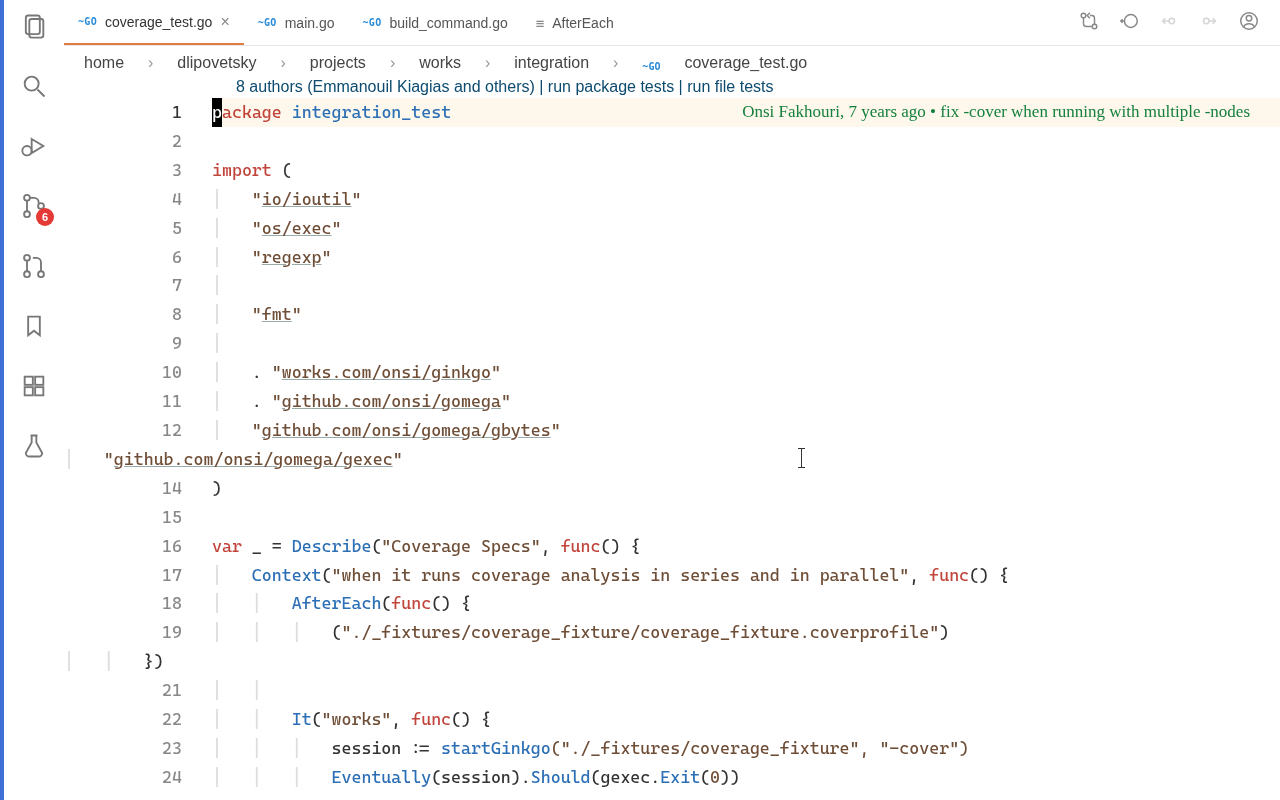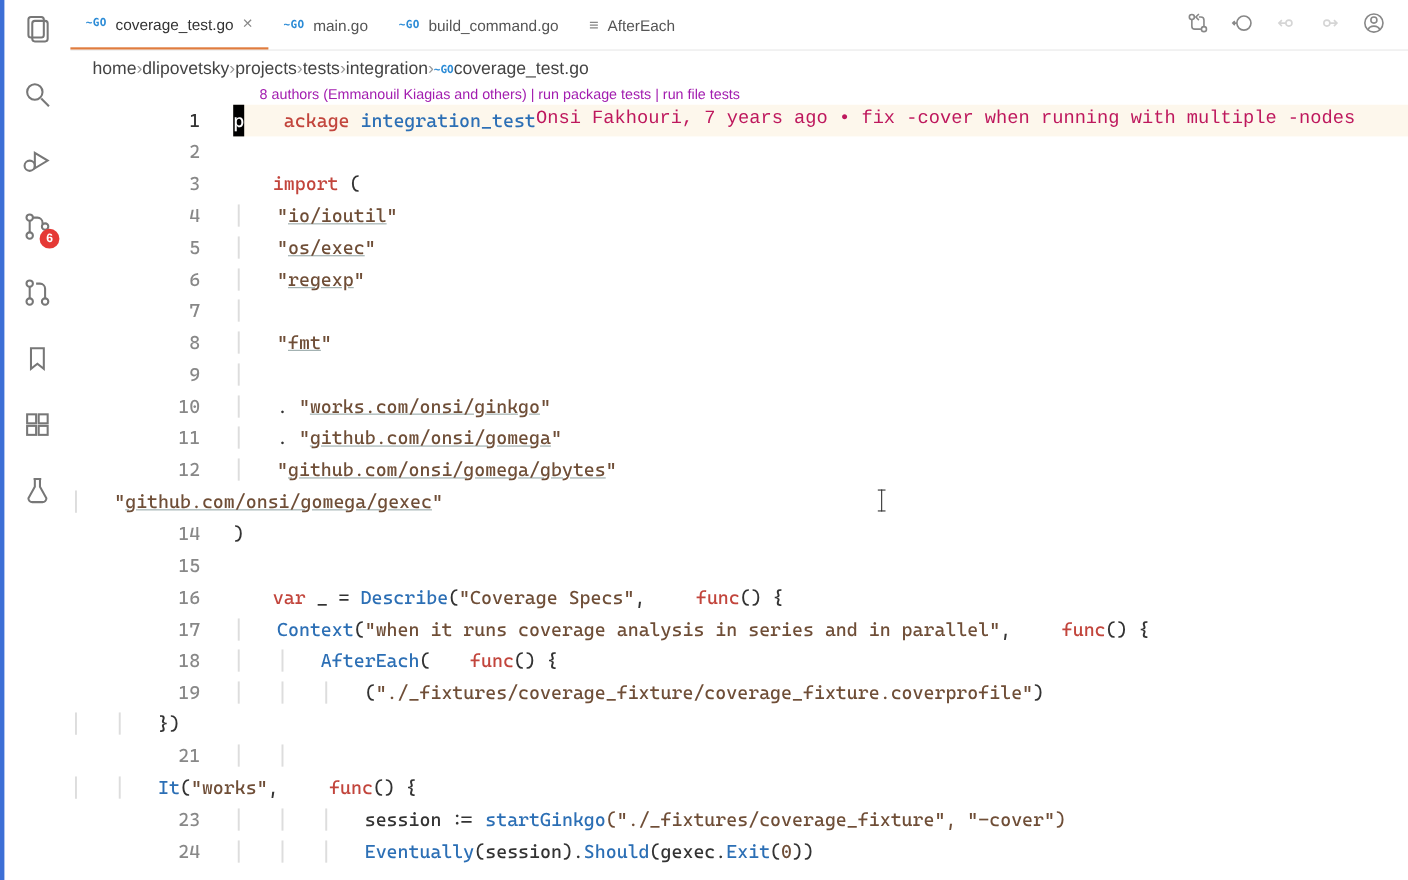--- a/index.html
+++ b/index.html
@@ -50,62 +50,62 @@
   }
   .tab .close { color: #888; font-size: 16px; }
   .tab .settings-icon { color: #888; font-family: monospace; }
   .tab-right {
     margin-left: auto; display: flex; gap: 18px; padding-right: 20px;
     color: #888;
   }
   .tab-right svg { width: 22px; height: 22px; stroke: currentColor; fill: none; stroke-width: 1.6; }
   .tab-right .faded { opacity: 0.35; }
   .breadcrumbs {
-    display: flex; align-items: center; gap: 0;
+    display: flex; align-items: flex-end; gap: 24px;
     padding: 8px 20px 4px 20px;
     color: #444;
     font-size: 16px;
   }
   .breadcrumbs .chev { color: #999; }
   .breadcrumbs .go-badge {
     font-family: "Consolas", monospace;
     font-size: 10px; font-weight: 800; color: #2b8bd6;
   }
   .codelens {
     padding: 2px 0 2px 172px;
-    font-size: 13px; color: #a21caf;
+    font-size: 16px; color: #0c4a6e;
   }
   .editor {
     flex: 1; overflow: hidden; position: relative;
     font-family: "Cascadia Code", "Fira Code", Consolas, monospace;
     font-size: 17px;
     line-height: 28.9px;
   }
   .line { display: flex; align-items: baseline; white-space: pre; }
   .gutter {
     width: 148px; text-align: right; padding-right: 30px;
     color: #888;
   }
   .line.current .gutter { color: #333; font-weight: 500; }
   .line.current .content-bg {
     background: #fdf7ec;
   }
   .content-bg { flex: 1; display: flex; position: relative; }
   .code-content { position: relative; z-index: 1; }
-  .kw-red { color: #c2453c; margin-left: 36px; }
+  .kw-red { color: #c2453c; }
   .ident-blue { color: #2c6fb5; text-align: center; }
   .str-brown { color: #6f4e37; }
   .str-link { text-decoration: underline; text-decoration-color: #9aa; text-align: center; }
   .cursor-block {
     display: inline-block; width: 10px; background: #000; color: #fff;
   }
   .guide { color: #ddd; }
   .blame {
-    position: absolute; right: 48px; top: 0; color: #be185d;
-    font-family: Liberation Mono, monospace;
+    position: absolute; right: 30px; top: 0; color: #15803d;
+    font-family: Liberation Serif, serif;
   }
   .caret-beam {
     position: absolute; width: 1.4px; height: 20px; background: #333;
     left: 737px; top: 350px;
   }
   .caret-beam::before, .caret-beam::after {
     content: ""; position: absolute; width: 7px; height: 1.4px; background: #333; left: -2.8px;
   }
   .caret-beam::before { top: 0; }
   .caret-beam::after { bottom: 0; }
@@ -220,21 +220,21 @@
       </div>
     </div>
 
     <div class="breadcrumbs">
       <span>home</span>
         <span class="chev">›</span>
       <span>dlipovetsky</span>
         <span class="chev">›</span>
       <span>projects</span>
         <span class="chev">›</span>
-      <span>tests</span>
+      <span>works</span>
         <span class="chev">›</span>
       <span>integration</span>
         <span class="chev">›</span>
       <span class="go-badge">~GO</span>
       <span>coverage_test.go</span>
     </div>
 
     <div class="codelens">8 authors (Emmanouil Kiagias and others) | run package tests | run file tests</div>
 
     <div class="editor">
@@ -260,18 +260,18 @@
       <div class="line"><div class="gutter">12</div><div class="content-bg"><span class="guide">│   </span><span class="str-brown">"<span class="str-link">github.com/onsi/gomega/gbytes</span>"</span></div></div>
       <div class="line"><div class="content-bg"><span class="guide">│   </span><span class="str-brown">"<span class="str-link">github.com/onsi/gomega/gexec</span>"</span></div></div>
       <div class="line"><div class="gutter">14</div><div class="content-bg"><span>)</span></div></div>
       <div class="line"><div class="gutter">15</div><div class="content-bg"></div></div>
       <div class="line"><div class="gutter">16</div><div class="content-bg"><span class="kw-red">var</span><span> _ = </span><span class="ident-blue">Describe</span>(<span class="str-brown">"Coverage Specs"</span>, <span class="kw-red">func</span>() {</div></div>
       <div class="line"><div class="gutter">17</div><div class="content-bg"><span class="guide">│   </span><span class="ident-blue">Context</span>(<span class="str-brown">"when it runs coverage analysis in series and in parallel"</span>, <span class="kw-red">func</span>() {</div></div>
       <div class="line"><div class="gutter">18</div><div class="content-bg"><span class="guide">│   │   </span><span class="ident-blue">AfterEach</span>(<span class="kw-red">func</span>() {</div></div>
       <div class="line"><div class="gutter">19</div><div class="content-bg"><span class="guide">│   │   │   </span>(<span class="str-brown">"./_fixtures/coverage_fixture/coverage_fixture.coverprofile"</span>)</div></div>
       <div class="line"><div class="content-bg"><span class="guide">│   │   </span>})</div></div>
       <div class="line"><div class="gutter">21</div><div class="content-bg"><span class="guide">│   │</span></div></div>
-      <div class="line"><div class="content-bg"><span class="guide">│   │   </span><span class="ident-blue">It</span>(<span class="str-brown">"works"</span>, <span class="kw-red">func</span>() {</div></div>
+      <div class="line"><div class="gutter">22</div><div class="content-bg"><span class="guide">│   │   </span><span class="ident-blue">It</span>(<span class="str-brown">"works"</span>, <span class="kw-red">func</span>() {</div></div>
       <div class="line"><div class="gutter">23</div><div class="content-bg"><span class="guide">│   │   │   </span><span>session := </span><span class="ident-blue">startGinkgo</span><span class="str-brown">("./_fixtures/coverage_fixture", "-cover")</span></div></div>
       <div class="line"><div class="gutter">24</div><div class="content-bg"><span class="guide">│   │   │   </span><span class="ident-blue">Eventually</span>(session).<span class="ident-blue">Should</span>(<span>gexec</span>.<span class="ident-blue">Exit</span>(<span class="str-brown">0</span>))</div></div>
     </div>
   </div>
 </div>
 
 </body></html>

